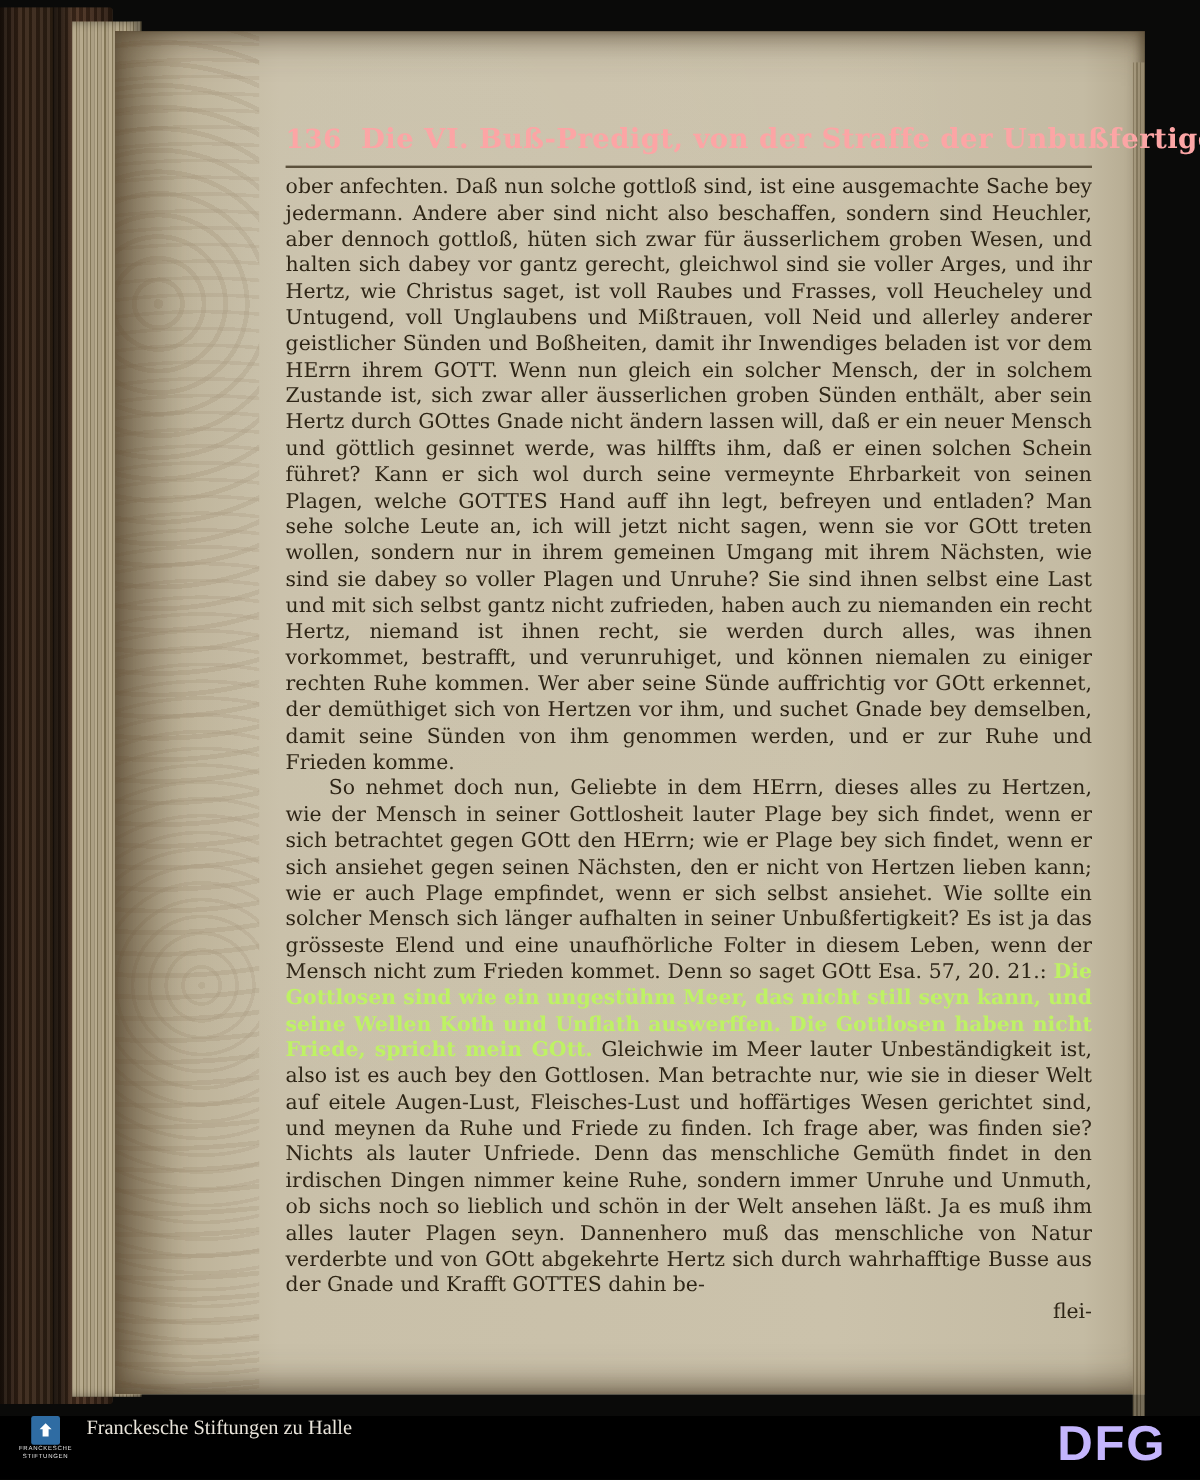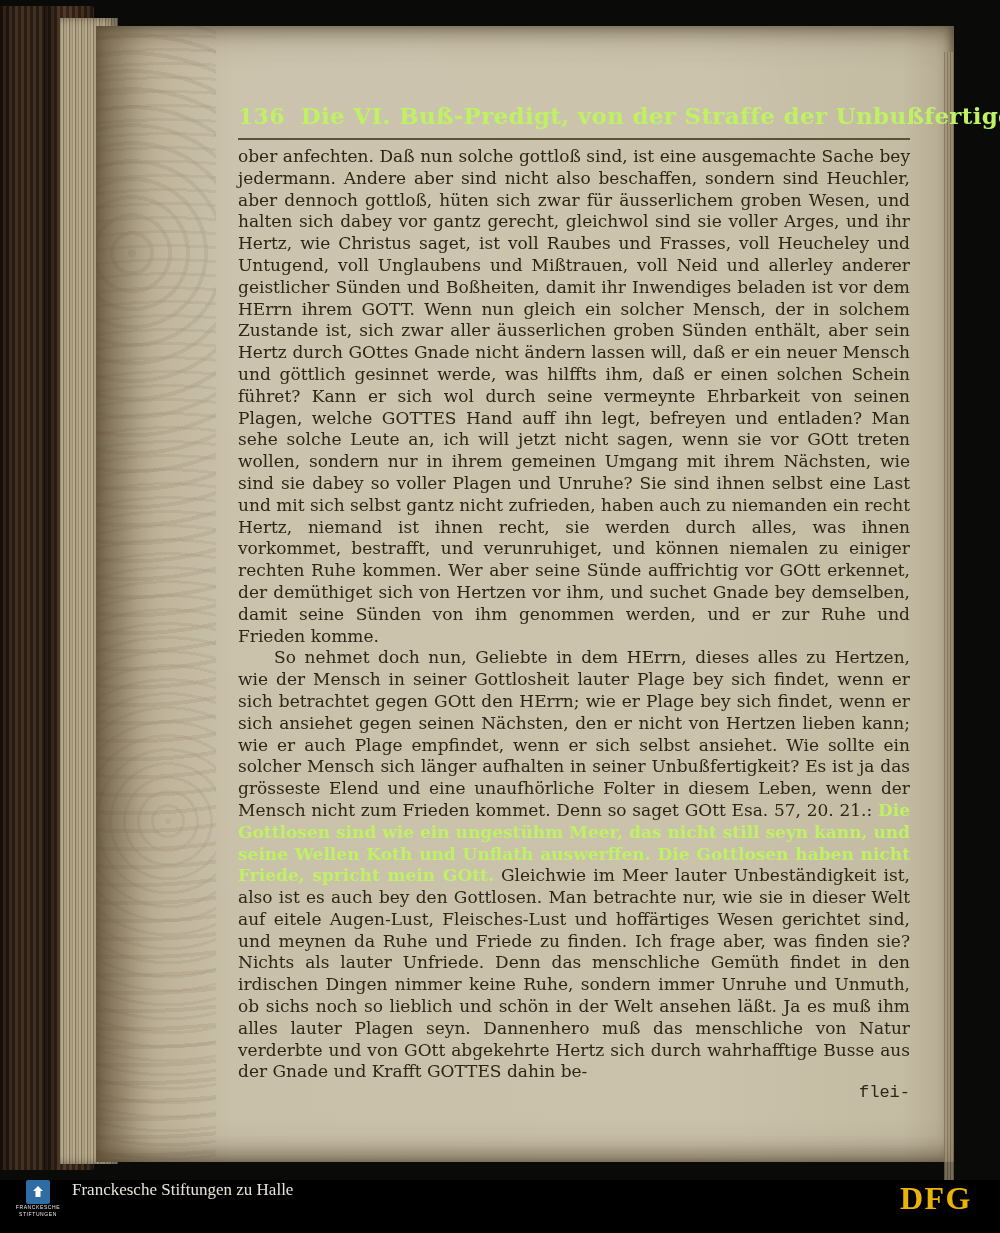--- a/index.html
+++ b/index.html
@@ -28,42 +28,42 @@
          background:
            repeating-radial-gradient(circle at 30% 20%, rgba(90,60,30,.35) 0 4px, rgba(0,0,0,0) 4px 18px),
            repeating-radial-gradient(circle at 60% 70%, rgba(90,60,30,.3) 0 3px, rgba(0,0,0,0) 3px 14px);}
   .edge-right{position:absolute;right:0;top:26px;width:10px;height:1136px;
          background:repeating-linear-gradient(90deg,#7a6d52 0 1px,#a3967a 1px 3px);opacity:.7;}
 
   
   .content{position:absolute;left:96px;top:26px;width:858px;height:1136px;
            box-sizing:border-box;padding:76px 44px 0 142px;color:#2c2315;}
   .hdr{display:flex;align-items:flex-end;gap:16px;font-weight:bold;font-size:23px;
-       letter-spacing:.3px;white-space:nowrap;color:#bef264;}
+       letter-spacing:.3px;white-space:nowrap;color:#fca5a5;}
   .hdr .num{font-size:22px;}
   .rule{border:0;border-top:2px solid #40351f;margin:9px 0 0 0;opacity:.8;}
   .bodytext{margin-top:6px;font-size:17px;line-height:21.8px;text-align:justify;
             color:#2e2516;}
   .para{margin:0;}
   .para.indent{text-indent:36px;}
   .bold{font-weight:bold;color:#bef264;}
-  .catchword{text-align:right;font-size:17px;margin-top:0;color:#2e2516;font-family:Liberation Mono, monospace;}
+  .catchword{text-align:right;font-size:17px;margin-top:0;color:#2e2516;}
 
   
   .footer{position:absolute;left:0;top:1180px;width:1000px;height:53px;background:#000;
           display:flex;align-items:flex-start;}
   .fslogo{margin-left:16px;display:flex;flex-direction:column;align-items:center;width:44px;}
   .fslogo .emblem{width:24px;height:24px;background:#2f6ca3;border-radius:2px;
           display:flex;align-items:center;justify-content:center;}
   .fslogo .emblem svg{display:block;}
   .fslogo .l1,.fslogo .l2{font-family:"Liberation Sans",sans-serif;font-size:5px;
           letter-spacing:.6px;color:#e8e8e8;line-height:7px;}
   .liblabel{margin-left:12px;color:#e9e4da;font-size:17px;font-family:"Liberation Serif",serif;}
-  .dfg{margin-left:auto;margin-right:28px;color:#eab308;font-family:Liberation Serif, serif;
-       font-weight:bold;font-size:32px;letter-spacing:1.5px;}
+  .dfg{margin-left:auto;margin-right:28px;color:#c4b5fd;font-family:Liberation Sans, sans-serif;
+       font-weight:bold;font-size:41px;letter-spacing:1.5px;}
 </style>
 </head>
 <body>
 
 <div class="stage">
 
   <div class="spine"></div>
   <div class="spine-hinge"></div>
   <div class="page-stack"></div>
 

